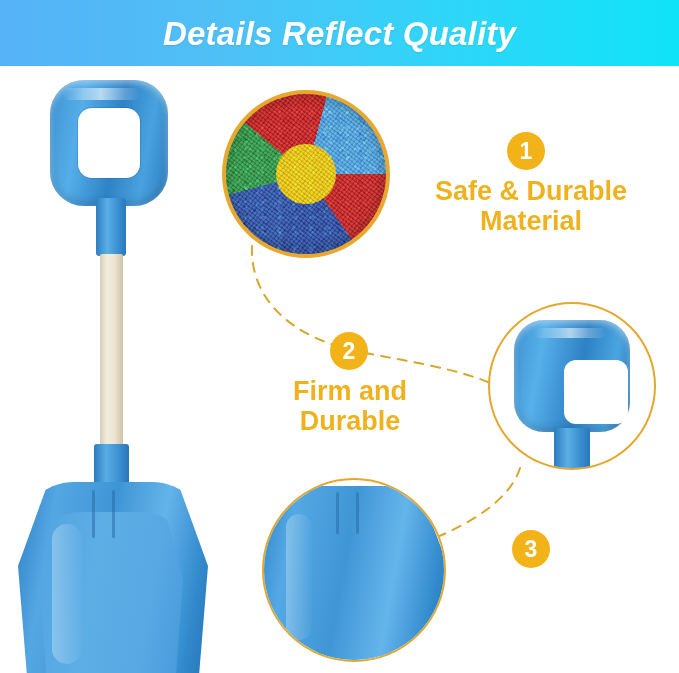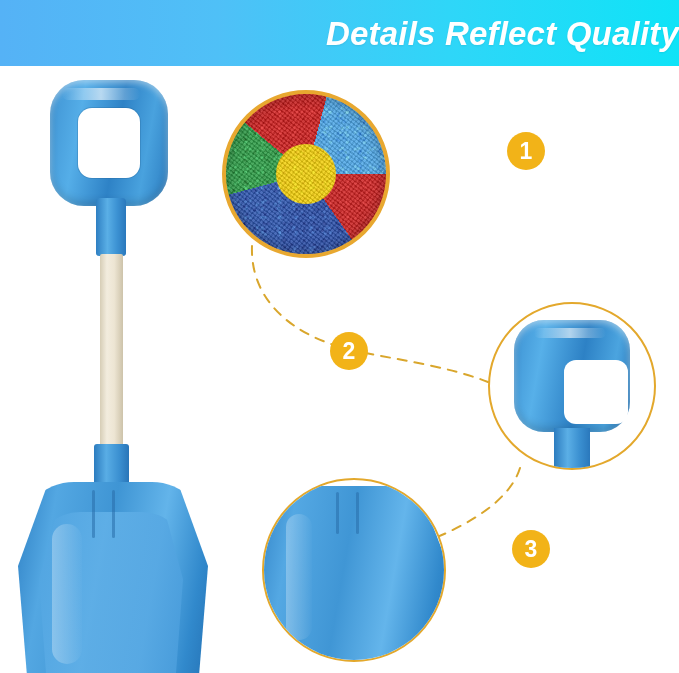--- a/index.html
+++ b/index.html
@@ -23,21 +23,21 @@
 
   
   #header-banner {
     position: absolute;
     left: 0; top: 0;
     width: 679px;
     height: 66px;
     background: linear-gradient(90deg, #55B2F6 0%, #4FC0F7 32%, #2FD6F8 66%, #0FE3F7 100%);
     display: flex;
     align-items: center;
-    justify-content: flex-end;
+    justify-content: center;
   }
   #header-title {
     color: #ffffff;
     font-size: 33px;
     font-weight: bold;
     font-style: italic;
     letter-spacing: 0.2px;
     line-height: 1;
     text-shadow: 0 1px 2px rgba(0,0,0,0.08);
     white-space: nowrap;
@@ -388,18 +388,22 @@
   </div>
 
   <div id="inset-blade" class="inset-circle">
     <div class="ib-blade"></div>
     <div class="ib-rib r1"></div>
     <div class="ib-rib r2"></div>
     <div class="ib-shine"></div>
   </div>
 
   <div id="badge-1" class="badge">1</div>
+  <div id="caption-1" class="caption">Safe &amp; Durable
+Material</div>
 
   <div id="badge-2" class="badge">2</div>
+  <div id="caption-2" class="caption">Firm and
+Durable</div>
 
   <div id="badge-3" class="badge">3</div>
 
 </div>
 
 </body></html>

